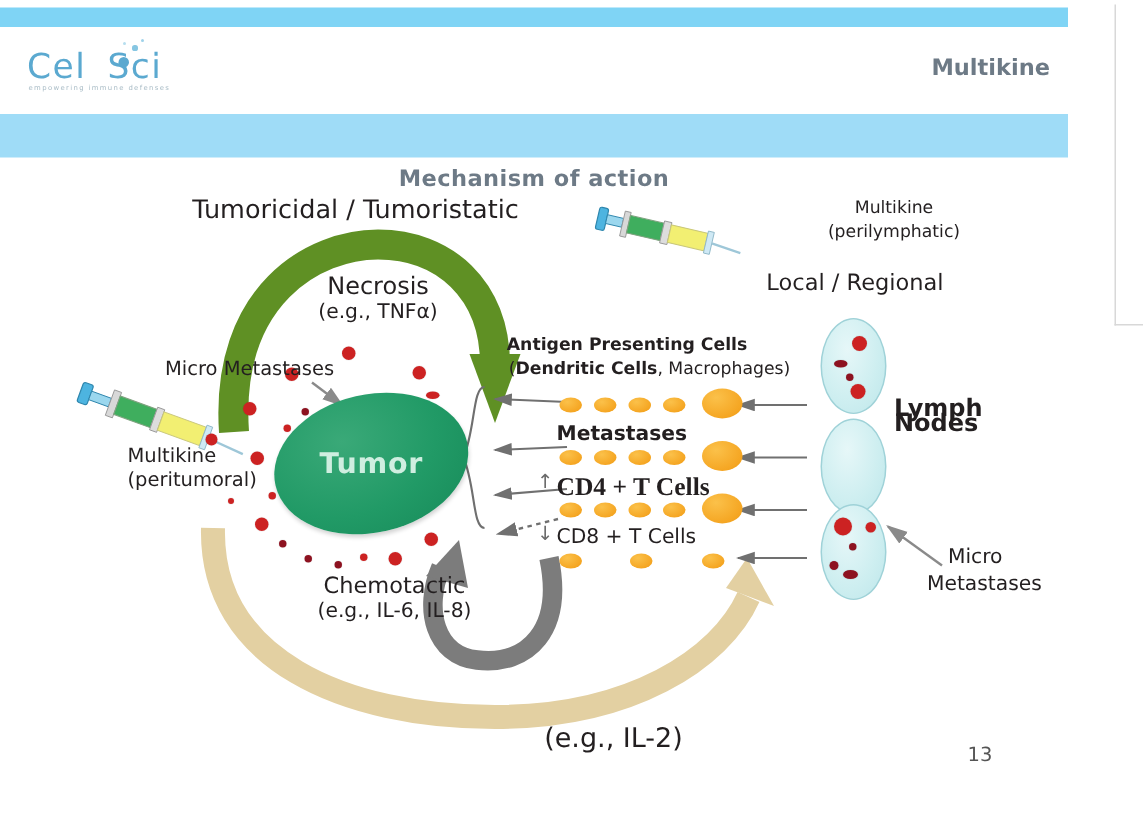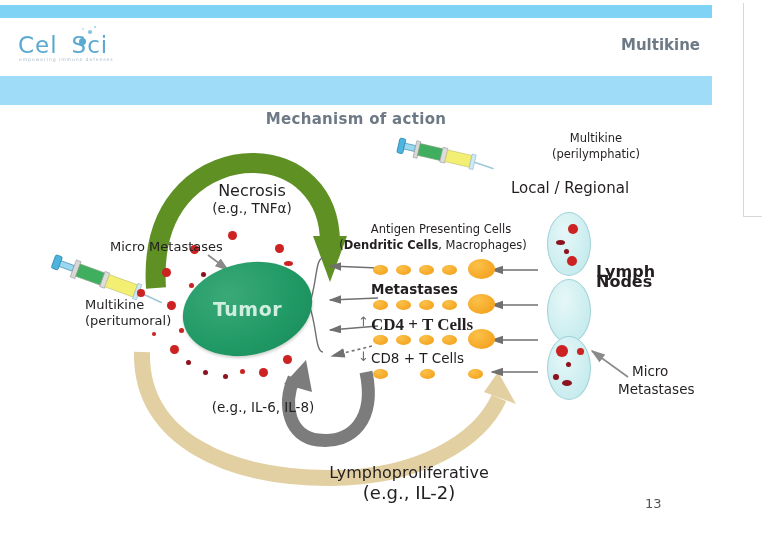--- a/index.html
+++ b/index.html
@@ -189,35 +189,36 @@
   <span class="dot dk" style="left:203px;top:370px;width:5px;height:5px;"></span>
   <span class="dot dk" style="left:223px;top:374px;width:5px;height:5px;"></span>
   <span class="dot" style="left:240px;top:369px;width:5px;height:5px;"></span>
   <span class="dot" style="left:259px;top:368px;width:9px;height:9px;"></span>
   <span class="dot" style="left:283px;top:355px;width:9px;height:9px;"></span>
   <span class="dot" style="left:228px;top:231px;width:9px;height:9px;"></span>
   <span class="dot" style="left:275px;top:244px;width:9px;height:9px;"></span>
   <span class="dot" style="left:284px;top:261px;width:9px;height:5px;border-radius:50%;"></span>
   <span class="dot" style="left:179px;top:328px;width:5px;height:5px;"></span>
 
+  <div class="lbl c" style="left:237px;top:130px;font-size:17px;">Tumoricidal / Tumoristatic</div>
 
   <div class="lbl c" style="left:252px;top:181px;font-size:16px;">Necrosis</div>
   <div class="lbl c" style="left:252px;top:200px;font-size:13.5px;">(e.g., TNFα)</div>
 
   <div class="lbl" style="left:110px;top:239px;font-size:13px;">Micro Metastases</div>
 
   <div class="lbl" style="left:85px;top:297px;font-size:13px;">Multikine</div>
   <div class="lbl" style="left:85px;top:313px;font-size:13px;">(peritumoral)</div>
 
+  <div class="lbl c" style="left:263px;top:381px;font-size:15px;">Chemotactic</div>
   <div class="lbl c" style="left:263px;top:399px;font-size:13.5px;">(e.g., IL-6, IL-8)</div>
 
-  <div class="lbl c" style="left:409px;top:463px;font-size:16px;">Lymphoproliferative</div>
   <div class="lbl c" style="left:409px;top:482px;font-size:18px;">(e.g., IL-2)</div>
 
-  <div class="lbl c" style="left:441px;top:222px;font-size:11.5px;">Antigen Presenting Cells</div>
+  <div class="lbl c" style="left:418px;top:222px;font-size:11.5px;font-weight:bold;">Antigen Presenting Cells</div>
   <div class="lbl c" style="left:433px;top:238px;font-size:11.5px;"><span>(</span><b>Dendritic Cells</b><span>, Macrophages)</span></div>
 
   <span class="ocell" style="left:373px;top:265px;width:15px;height:10px;"></span>
   <span class="ocell" style="left:396px;top:265px;width:15px;height:10px;"></span>
   <span class="ocell" style="left:419px;top:265px;width:15px;height:10px;"></span>
   <span class="ocell" style="left:442px;top:265px;width:15px;height:10px;"></span>
   <span class="ocell" style="left:468px;top:259px;width:27px;height:20px;"></span>
 
   <div class="lbl" style="left:371px;top:281px;font-size:13.5px;font-weight:bold;">Metastases</div>
 

